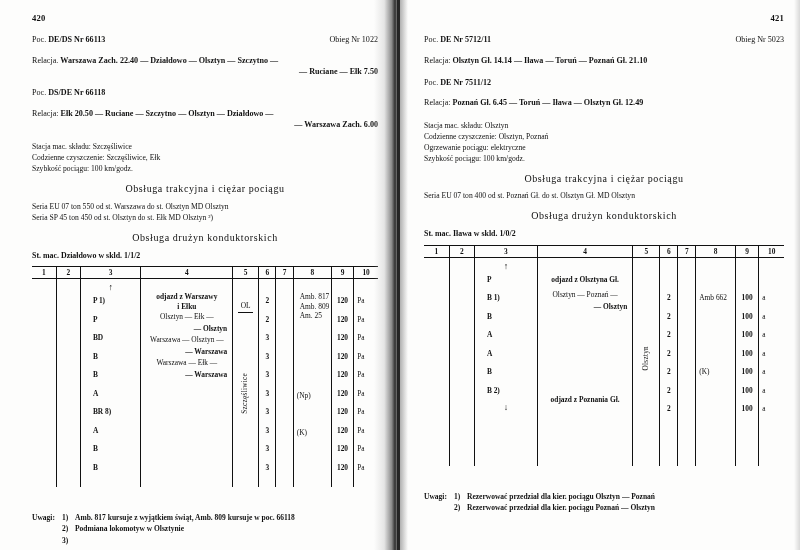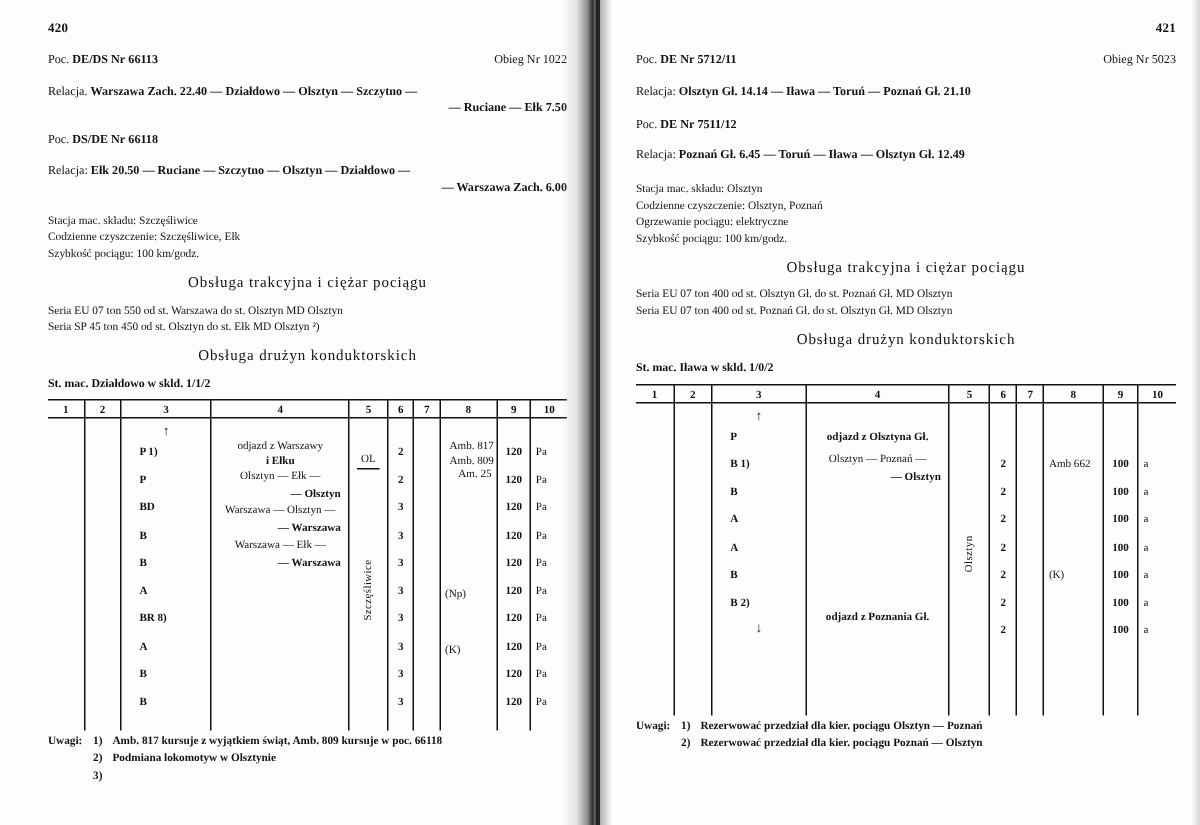--- a/index.html
+++ b/index.html
@@ -175,21 +175,21 @@
     border-bottom: 1px solid #111;
     padding-bottom: 1px;
     text-align: center;
   }
 
   .numcol .it { text-align: center; font-weight: bold; }
   .plaincol .it { text-align: left; }
   .amb { text-align: left; padding-left: 3px; white-space: nowrap; }
 
   .notes {
-    margin-top: 1px;
+    margin-top: 25px;
     font-size: 7.5px;
     line-height: 1.5;
   }
   .notes .nrow { display: flex; }
   .notes .lead { width: 30px; flex: 0 0 30px; font-weight: bold; }
   .notes .nnum { width: 13px; flex: 0 0 13px; font-weight: bold; }
   .notes .ntxt { flex: 1 1 auto; font-weight: bold; }
   .notes .nrow.indent .lead { visibility: hidden; }
 </style>
 </head>
@@ -294,21 +294,21 @@
               <div class="it lane">BR 8)</div>
               <div class="it lane">A</div>
               <div class="it lane">B</div>
               <div class="it lane">B</div>
             </div>
           </td>
 
           <td class="tbody-cell pad route">
             <div style="height:10px;"></div>
             <div class="stack">
-              <div style="font-weight:normal;line-height:9.5px;">odjazd z Warszawy</div>
+              <div style="font-weight:bold;line-height:9.5px;">odjazd z Warszawy</div>
               <div style="font-weight:bold;line-height:9.5px;">i  Ełku</div>
               <div style="line-height:11.5px;">Olsztyn — Ełk —</div>
               <div class="ra" style="line-height:11.5px;font-weight:bold;">— Olsztyn</div>
               <div style="line-height:11.5px;">Warszawa — Olsztyn —</div>
               <div class="ra" style="line-height:11.5px;font-weight:bold;">— Warszawa</div>
               <div style="line-height:11.5px;">Warszawa — Ełk —</div>
               <div class="ra" style="line-height:11.5px;font-weight:bold;">— Warszawa</div>
             </div>
           </td>
 
@@ -337,21 +337,21 @@
             </div>
           </td>
 
           <td class="tbody-cell"></td>
 
           <td class="tbody-cell pad plaincol">
             <div style="height:10px;"></div>
             <div class="stack">
               <div class="amb" style="height:9.5px;line-height:9.5px;">Amb. 817</div>
               <div class="amb" style="height:9.5px;line-height:9.5px;">Amb. 809</div>
-              <div class="amb" style="height:9.5px;line-height:9.5px;text-align:right;">Am. 25</div>
+              <div class="amb" style="height:9.5px;line-height:9.5px;">Am. 25</div>
               <div style="height:66px;"></div>
               <div class="it">(Np)</div>
               <div class="it"></div>
               <div class="it">(K)</div>
             </div>
           </td>
 
           <td class="tbody-cell pad numcol">
             <div style="height:10px;"></div>
             <div class="stack">
@@ -442,21 +442,20 @@
     <div class="specs">
       <div>Stacja mac. składu: Olsztyn</div>
       <div>Codzienne czyszczenie: Olsztyn, Poznań</div>
       <div>Ogrzewanie pociągu: elektryczne</div>
       <div>Szybkość pociągu: 100 km/godz.</div>
     </div>
 
     <div class="center-head">Obsługa trakcyjna i ciężar pociągu</div>
 
     <div class="series">
-      <div>Seria EU 07 ton 400 od st. Olsztyn Gł. do st. Poznań Gł. MD Olsztyn</div>
       <div>Seria EU 07 ton 400 od st. Poznań Gł. do st. Olsztyn Gł. MD Olsztyn</div>
     </div>
 
     <div class="center-head">Obsługa drużyn konduktorskich</div>
 
     <div class="stmac">St. mac. Iława w skld. 1/0/2</div>
 
     <table class="sched">
       <colgroup>
         <col style="width:7.0%">

